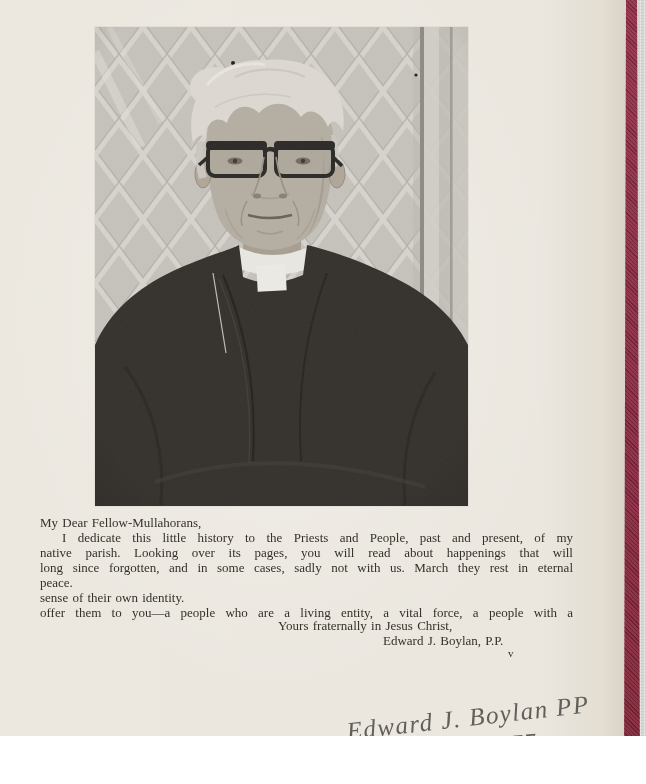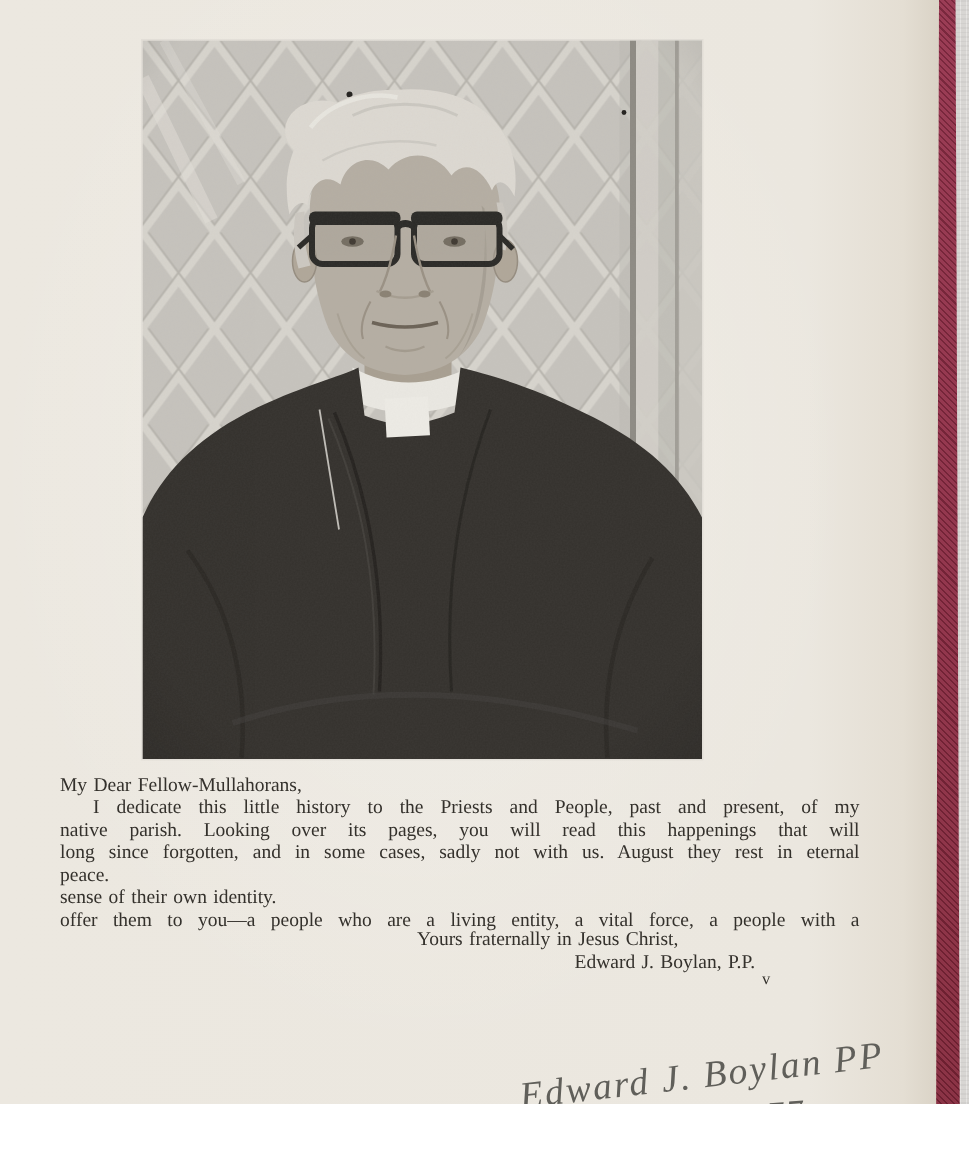--- a/index.html
+++ b/index.html
@@ -163,22 +163,22 @@
         <rect width="373" height="479" fill="url(#vign)"></rect>
         <rect width="373" height="479" filter="url(#grain)" opacity="0.13"></rect>
       </svg>
     </div>
 
     <div class="letter">
       <div class="pline">My Dear Fellow-Mullahorans,</div>
 
       <div class="para p1">
         <div class="pline jfull ind">I dedicate this little history to the Priests and People, past and present, of my</div>
-        <div class="pline jfull">native parish. Looking over its pages, you will read this happenings that will</div>
-        <div class="pline jfull">long since forgotten, and in some cases, sadly not with us. August they rest in eternal</div>
+        <div class="pline jfull">native parish. Looking over its pages, you will read about happenings that will</div>
+        <div class="pline jfull">long since forgotten, and in some cases, sadly not with us. March they rest in eternal</div>
         <div class="pline">peace.</div>
       </div>
 
       <div class="para">
         <div class="pline">sense of their own identity.</div>
         <div class="pline jfull">offer them to you—a people who are a living entity, a vital force, a people with a</div>
       </div>
 
       <div class="pline closing">Yours fraternally in Jesus Christ,</div>
       <div class="pline signed">Edward J. Boylan, P.P.</div>

